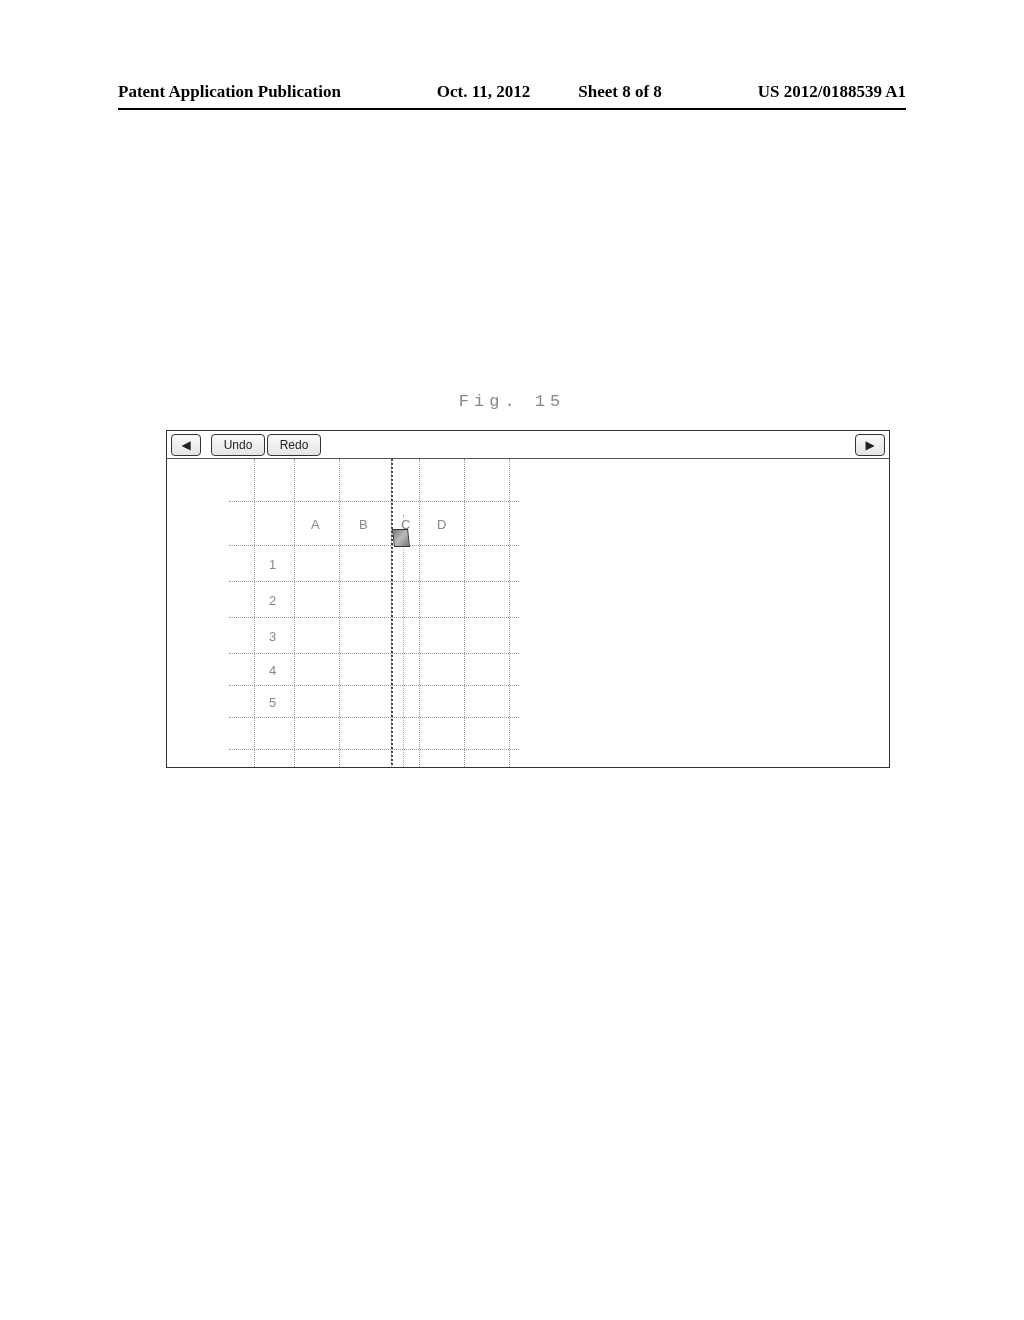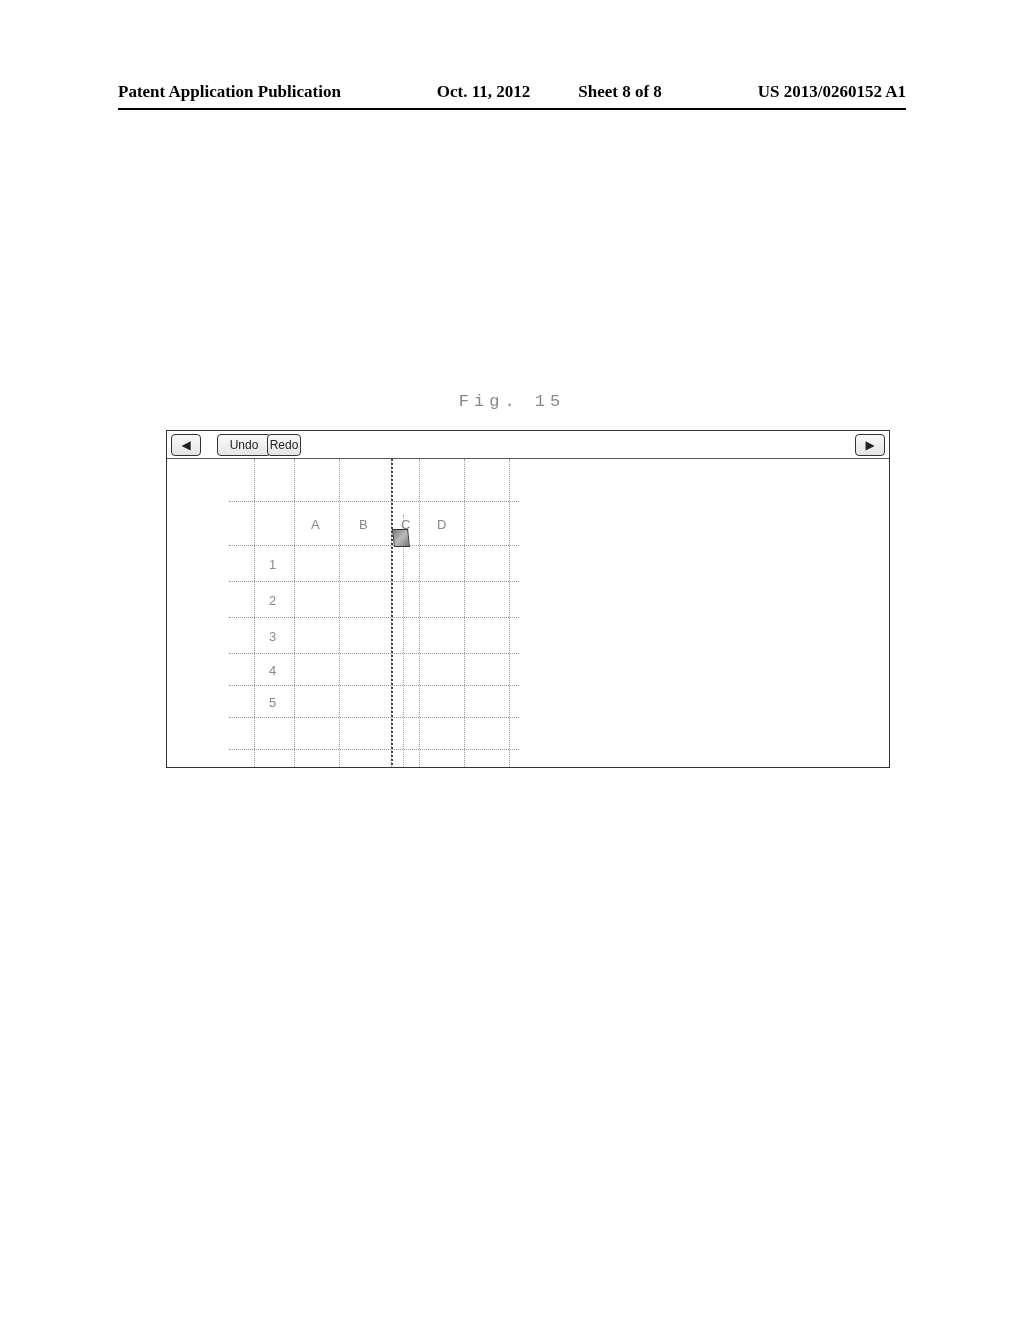--- a/index.html
+++ b/index.html
@@ -72,22 +72,22 @@
     border-radius: 4px;
     background: linear-gradient(#fafafa, #e5e5e5);
     display: flex;
     align-items: center;
     justify-content: center;
     font-family: Arial, sans-serif;
     font-size: 12px;
     color: #222;
   }
   .btn-back   { left: 4px;  top: 3px; width: 30px; height: 22px; }
-  .btn-undo   { left: 44px; top: 3px; width: 54px; height: 22px; margin-left: 6px; }
-  .btn-redo   { left: 100px;top: 3px; width: 34px; height: 22px; }
+  .btn-undo   { left: 44px; top: 3px; width: 54px; height: 22px; }
+  .btn-redo   { left: 100px;top: 3px; width: 54px; height: 22px; }
   .btn-fwd    { right: 4px; top: 3px; width: 30px; height: 22px; }
 
   .canvas {
     position: relative;
     width: 100%;
     height: 309px;
     overflow: hidden;
   }
 
   
@@ -155,21 +155,21 @@
 </head>
 <body>
 
 <div class="header">
   <span class="pubtype">Patent Application Publication</span>
   <span class="spacer1"></span>
   <span class="date">Oct. 11, 2012</span>
   <span class="spacer2"></span>
   <span class="sheet">Sheet 8 of 8</span>
   <span class="spacer3"></span>
-  <span class="pubnum">US 2013/0260152 A1</span>
+  <span class="pubnum">US 2012/0188539 A1</span>
 </div>
 <div class="hr"></div>
 
 <div class="figlabel">Fig. 15</div>
 
 <div class="frame">
 
   <div class="toolbar">
     <div class="btn btn-back">
       <span>◀</span>

